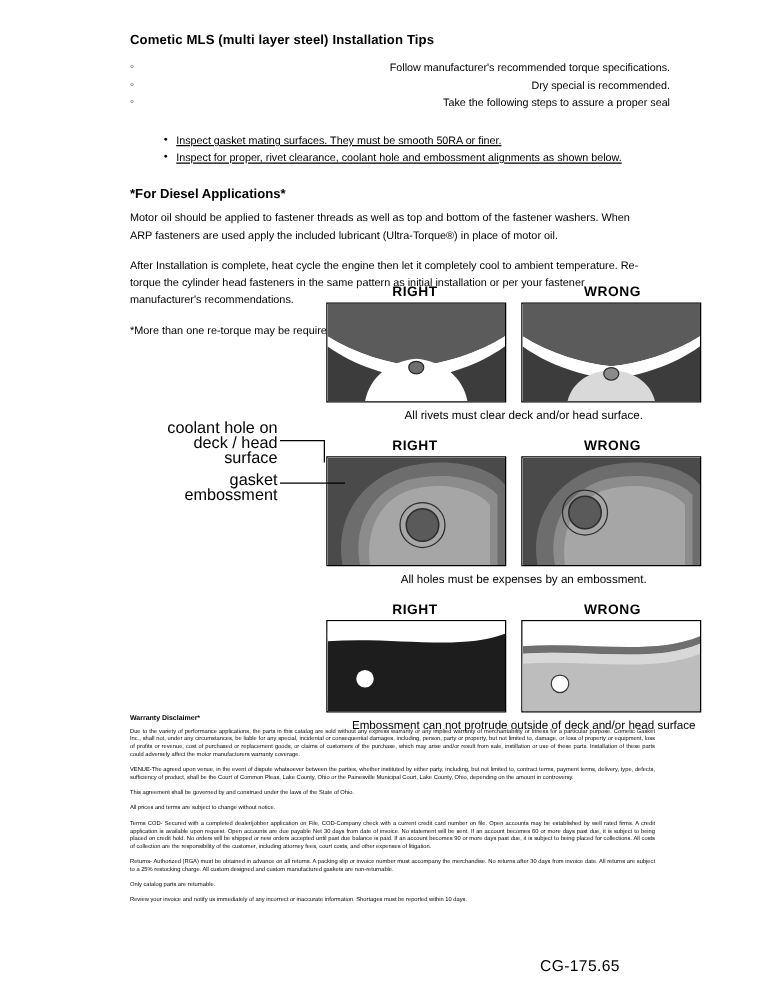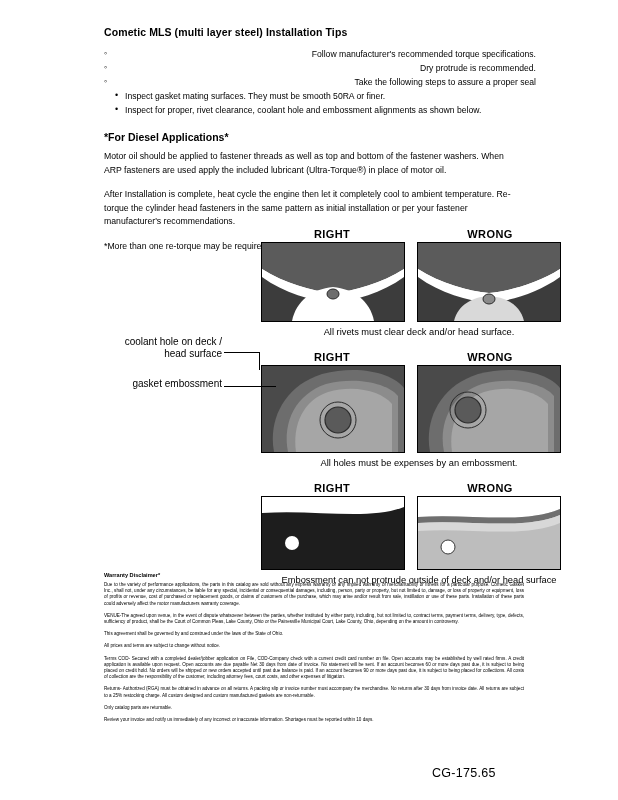--- a/index.html
+++ b/index.html
@@ -48,22 +48,23 @@
   }
   ul.bullets > li:before {
     content: "\25E6";
     position: absolute;
     left: 0;
     top: -1px;
     font-size: 9px;
   }
   ul.subbullets {
     list-style: none;
-    margin: 0;
+    margin: 16px;
     padding: 0 0 0 11px;
+    text-decoration: underline;
   }
   ul.subbullets > li {
     font-size: 8.6px;
     line-height: 14px;
     position: relative;
     padding-left: 10px;
   }
   ul.subbullets > li:before {
     content: "\2022";
     position: absolute;
@@ -129,21 +130,21 @@
     font-size: 9.3px;
     margin: 4px 0 13px 16px;
     line-height: 12px;
     text-align: center;
   }
   .caption.two-line { line-height: 12.5px; }
 
   
   .callout {
     position: absolute;
-    font-size: 10px;
+    font-size: 13px;
     text-align: right;
     line-height: 12px;
   }
   .callout-line {
     position: absolute;
     background: #000;
     height: 1px;
   }
 
   
@@ -175,21 +176,21 @@
 </head>
 <body>
 
 <div class="page">
 
   <div class="content">
     <h1 class="title">Cometic MLS (multi layer steel) Installation Tips</h1>
 
     <ul class="bullets">
       <li>Follow manufacturer's recommended torque specifications.</li>
-      <li>Dry protrude is recommended.</li>
+      <li>Dry special is recommended.</li>
       <li>Take the following steps to assure a proper seal</li>
     </ul>
     <ul class="subbullets">
       <li>Inspect gasket mating surfaces.  They must be smooth 50RA or finer.</li>
       <li>Inspect for proper, rivet clearance, coolant hole and embossment alignments as shown below.</li>
     </ul>
 
     <h2 class="section">*For Diesel Applications*</h2>
     <p class="para">Motor oil should be applied to fastener threads as well as top and bottom of the fastener washers.  When ARP fasteners are used apply the included lubricant (Ultra-Torque®) in place of motor oil.</p>
     <p class="para">After Installation is complete, heat cycle the engine then let it completely cool to ambient temperature. Re-torque the cylinder head fasteners in the same pattern as initial installation or per your fastener manufacturer's recommendations.</p>

